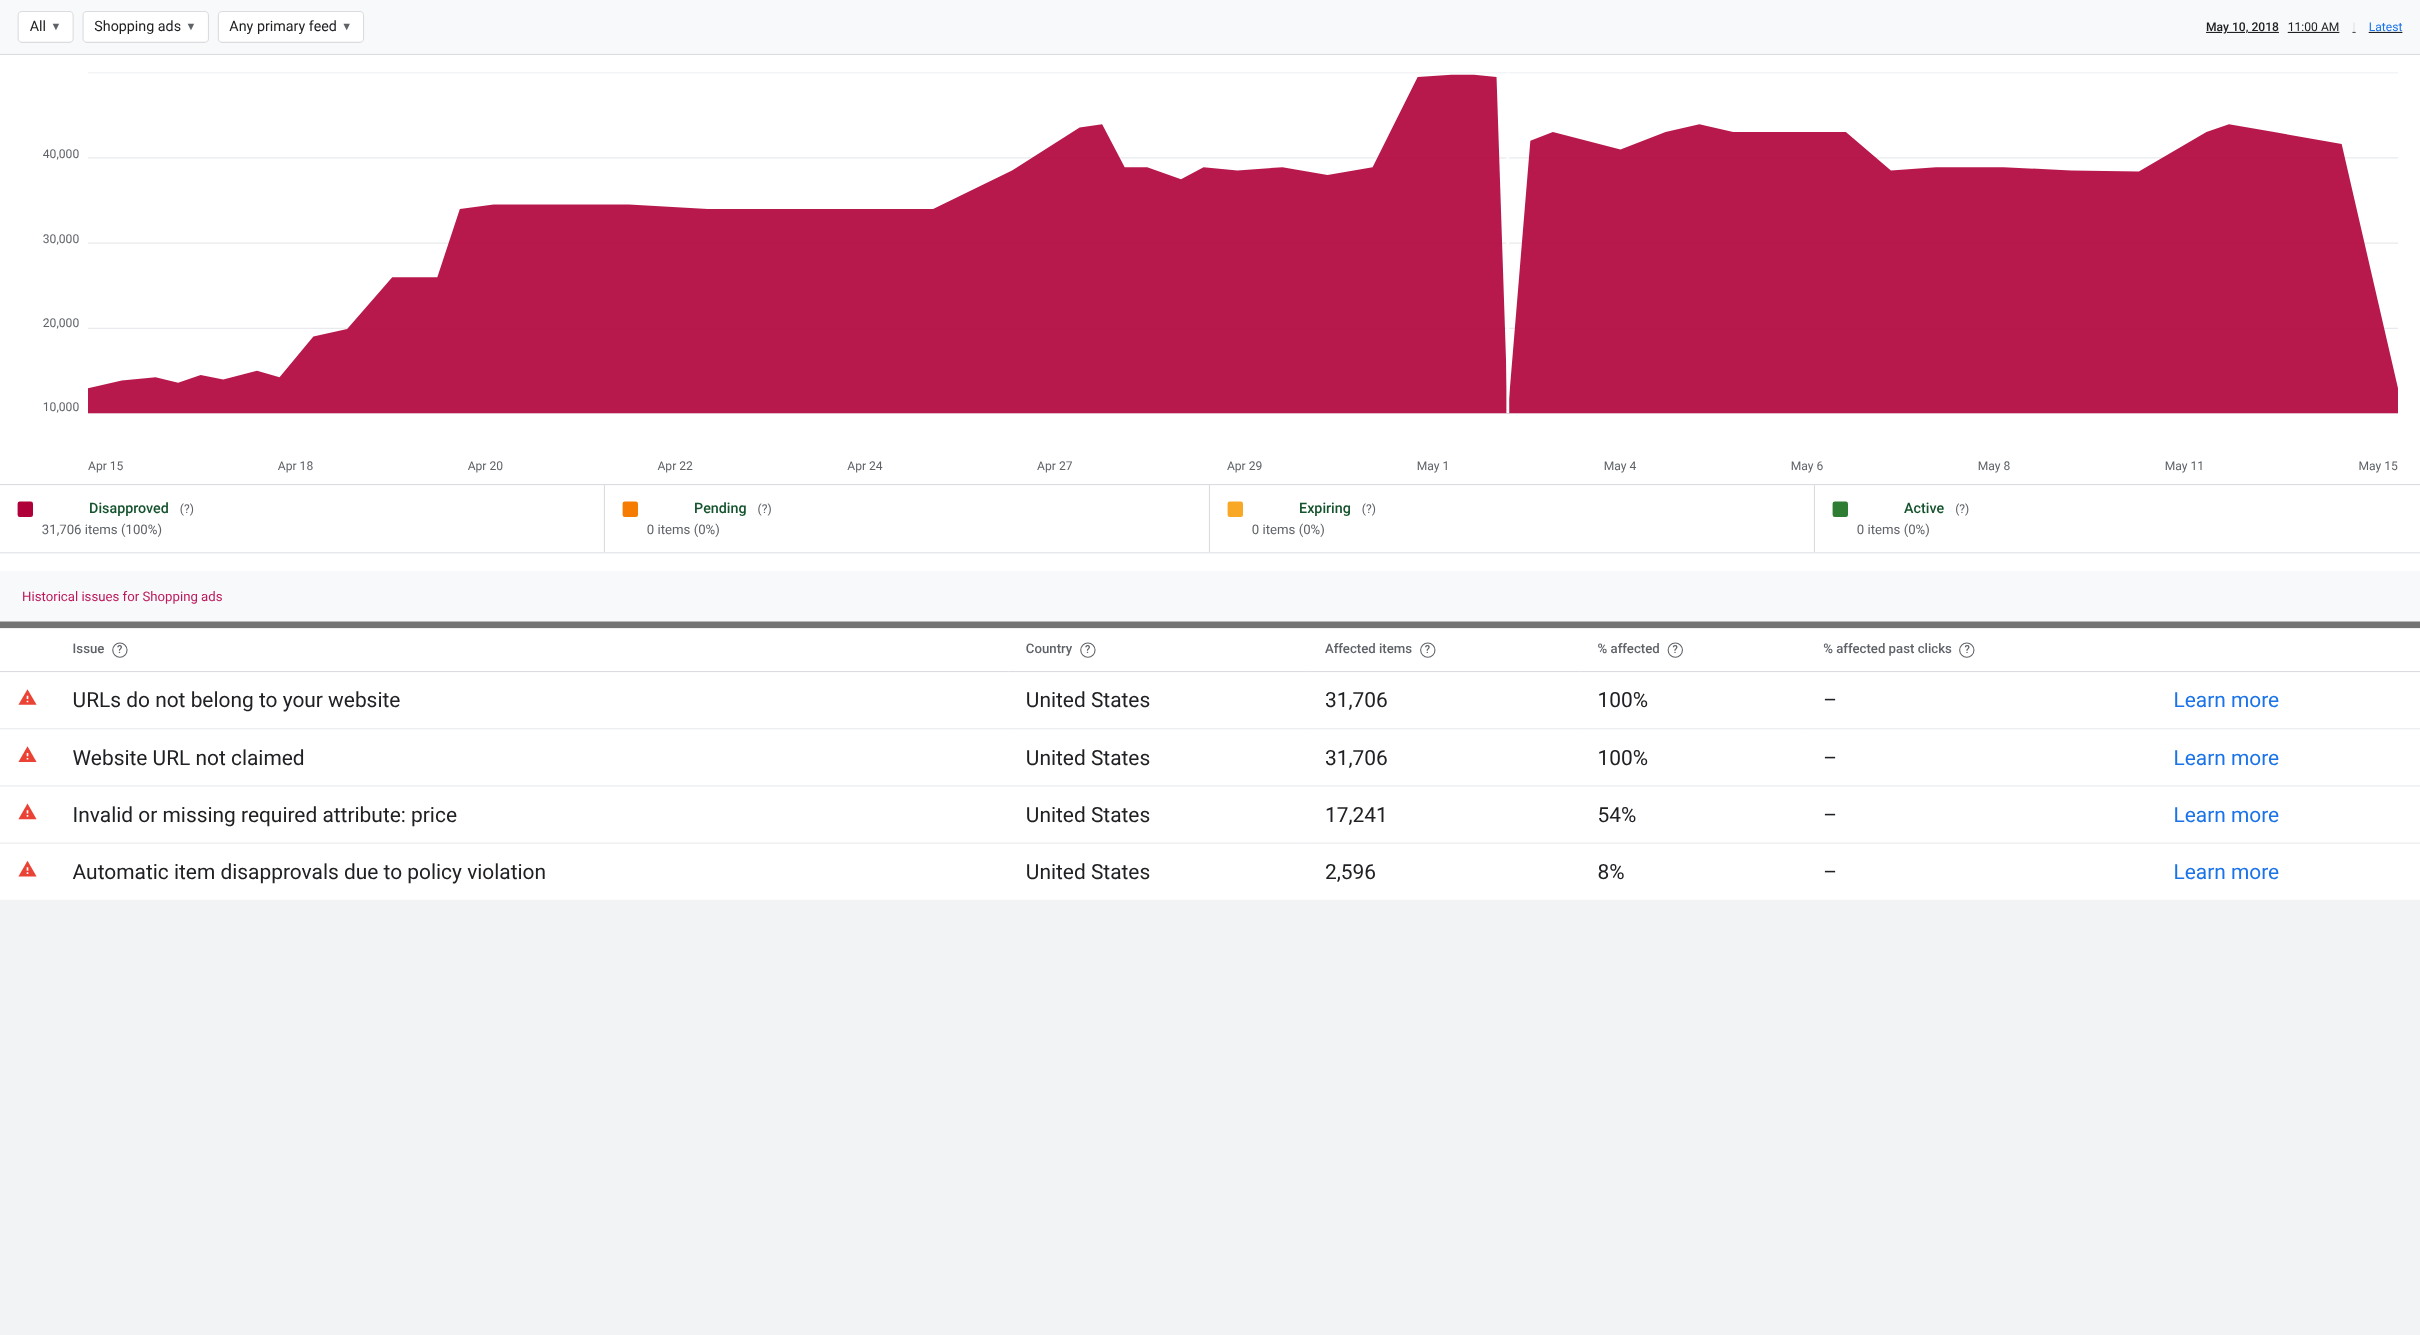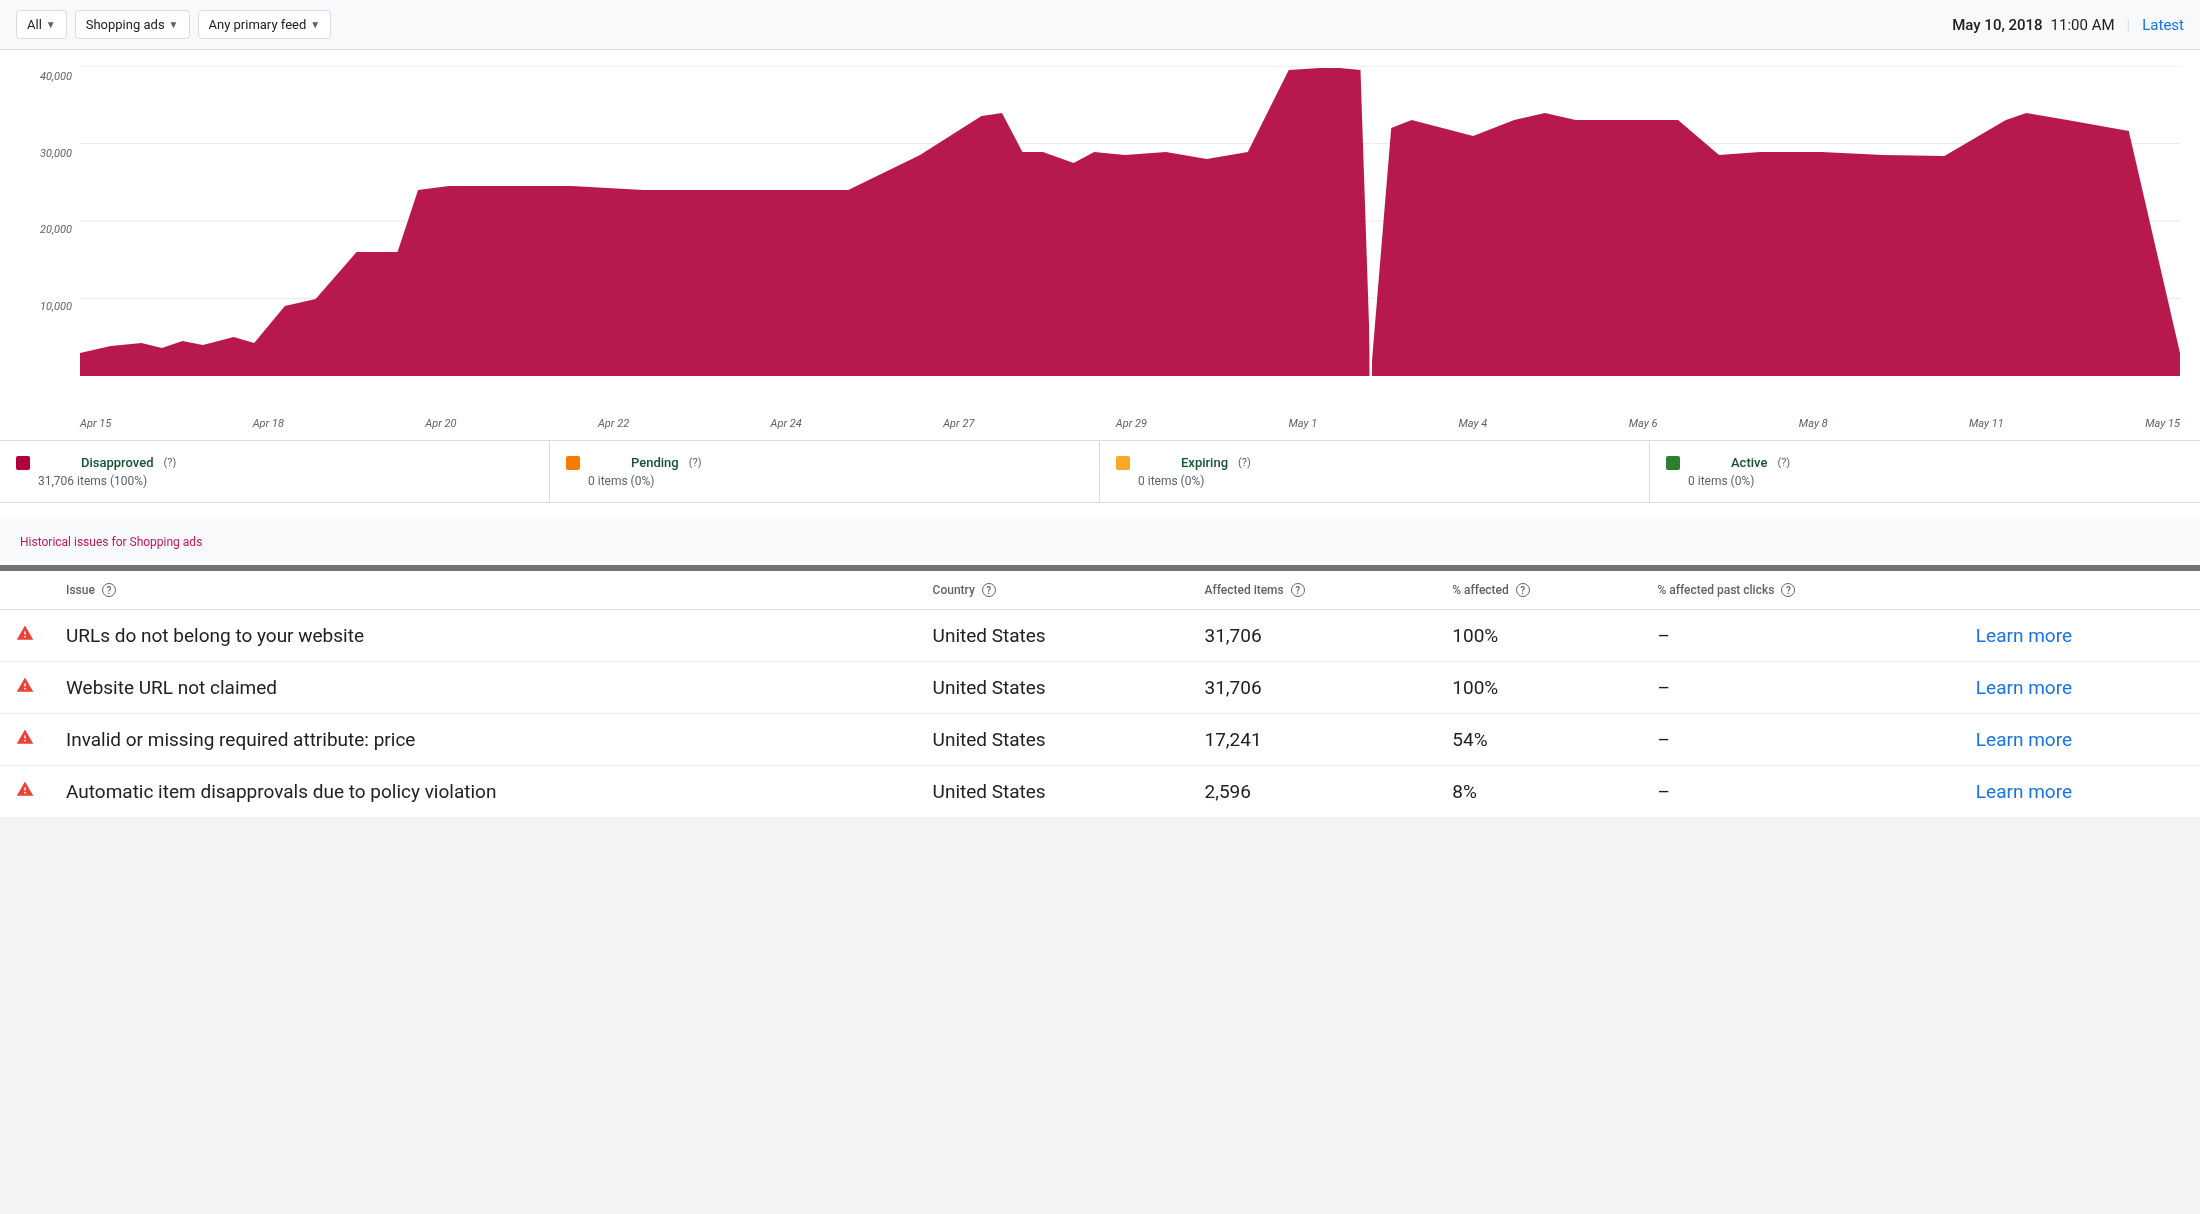--- a/index.html
+++ b/index.html
@@ -43,22 +43,23 @@
       color: #202124;
     }
     .filter-dropdown .chevron {
       font-size: 10px;
       color: #5f6368;
     }
     .filter-right {
       display: flex;
       align-items: center;
       gap: 8px;
-      font-size: 15px;
+      font-size: 11px;
       color: #202124;
+      text-decoration: underline;
     }
     .filter-right .date-label {
       color: #202124;
       font-weight: 500;
     }
     .filter-right .separator {
       color: #dadce0;
       margin: 0 4px;
     }
     .filter-right .latest-link {
@@ -200,21 +201,21 @@
     <div class="filter-right">
       <span class="date-label">May 10, 2018</span>
       <span>11:00 AM</span>
       <span class="separator">|</span>
       <a class="latest-link">Latest</a>
     </div>
   </div>
 
   <div class="chart-container">
     <div style="position:relative; margin: 0 20px;">
-      <div style="display:flex; align-items:flex-start;font-style:italic;">
+      <div style="display:flex; align-items:flex-end;">
 
         <div style="width:60px; display:flex; flex-direction:column; justify-content:space-between; height:310px; padding: 0 8px 0 0; align-items:flex-end; flex-shrink:0; padding-top:4px;">
           <span style="font-size:11px;color:#5f6368;">40,000</span>
           <span style="font-size:11px;color:#5f6368;">30,000</span>
           <span style="font-size:11px;color:#5f6368;">20,000</span>
           <span style="font-size:11px;color:#5f6368;">10,000</span>
           <span style="font-size:11px;color:#5f6368;"></span>
         </div>
 
         <div style="flex:1; position:relative;">

